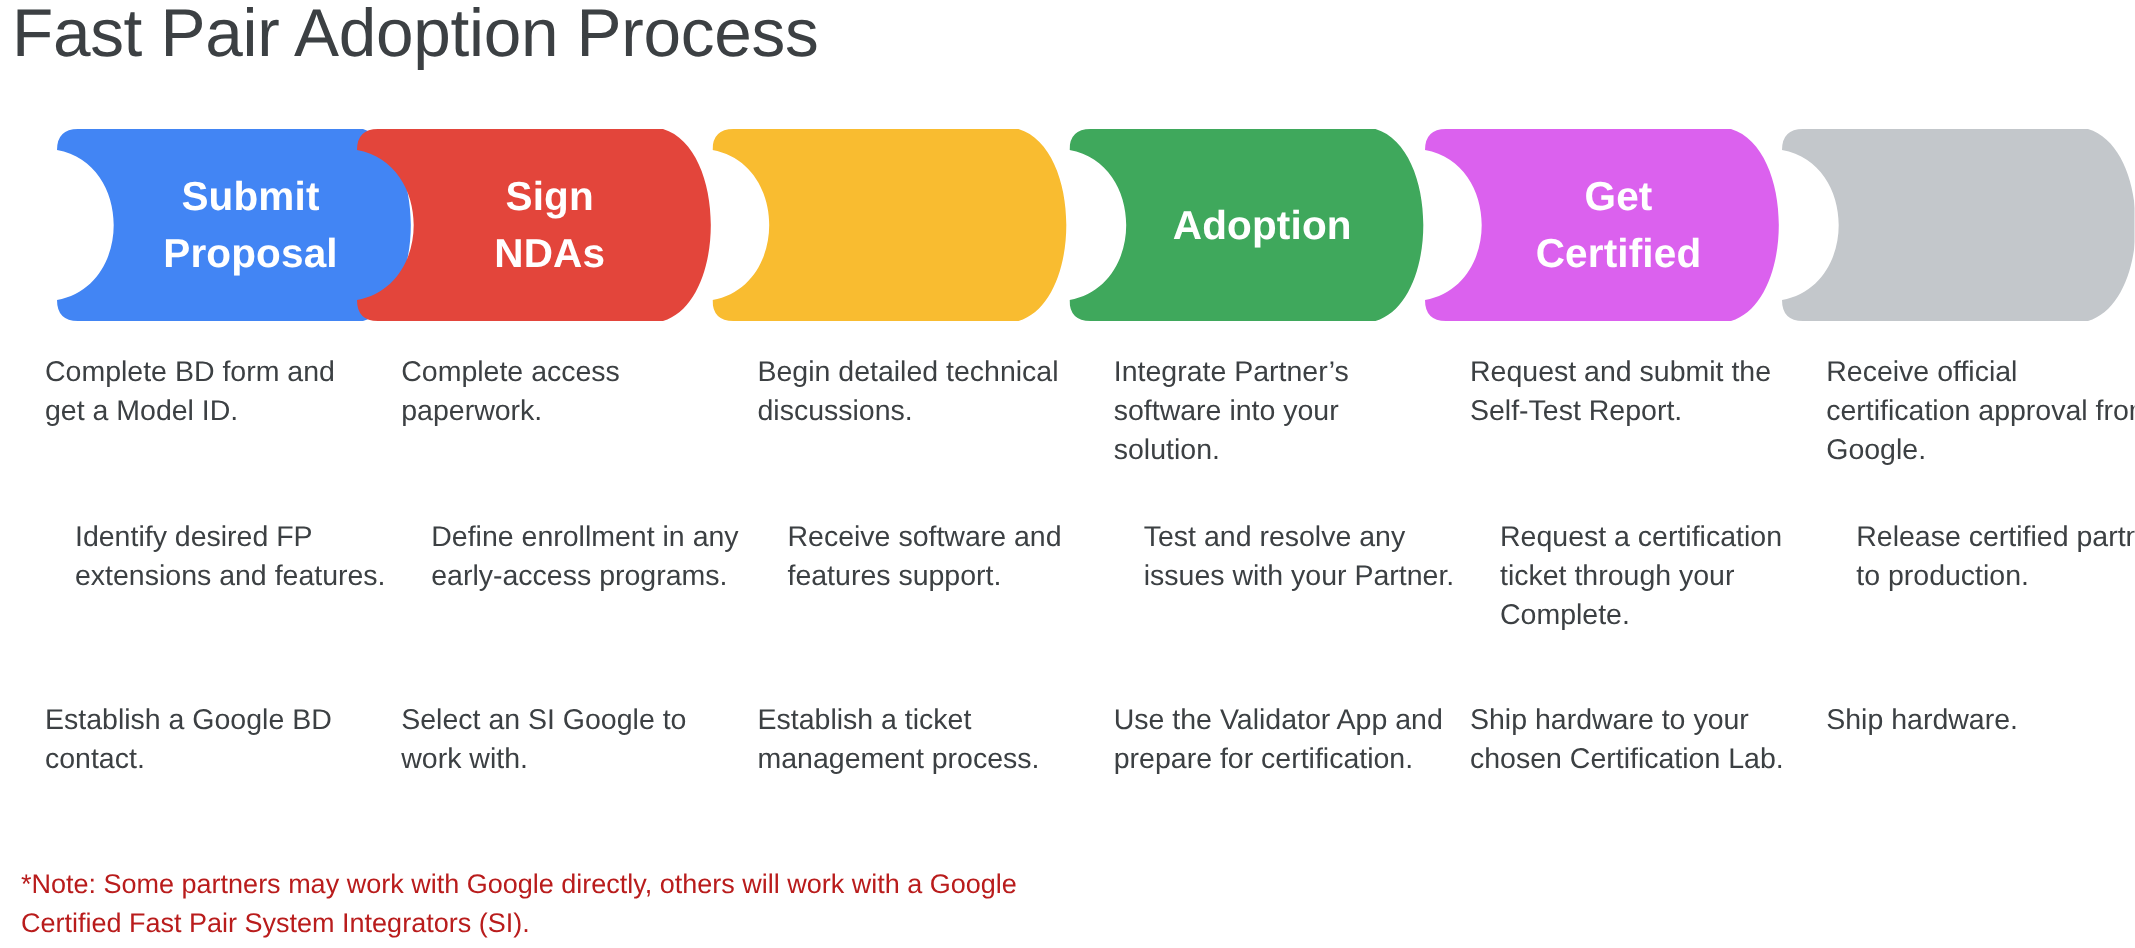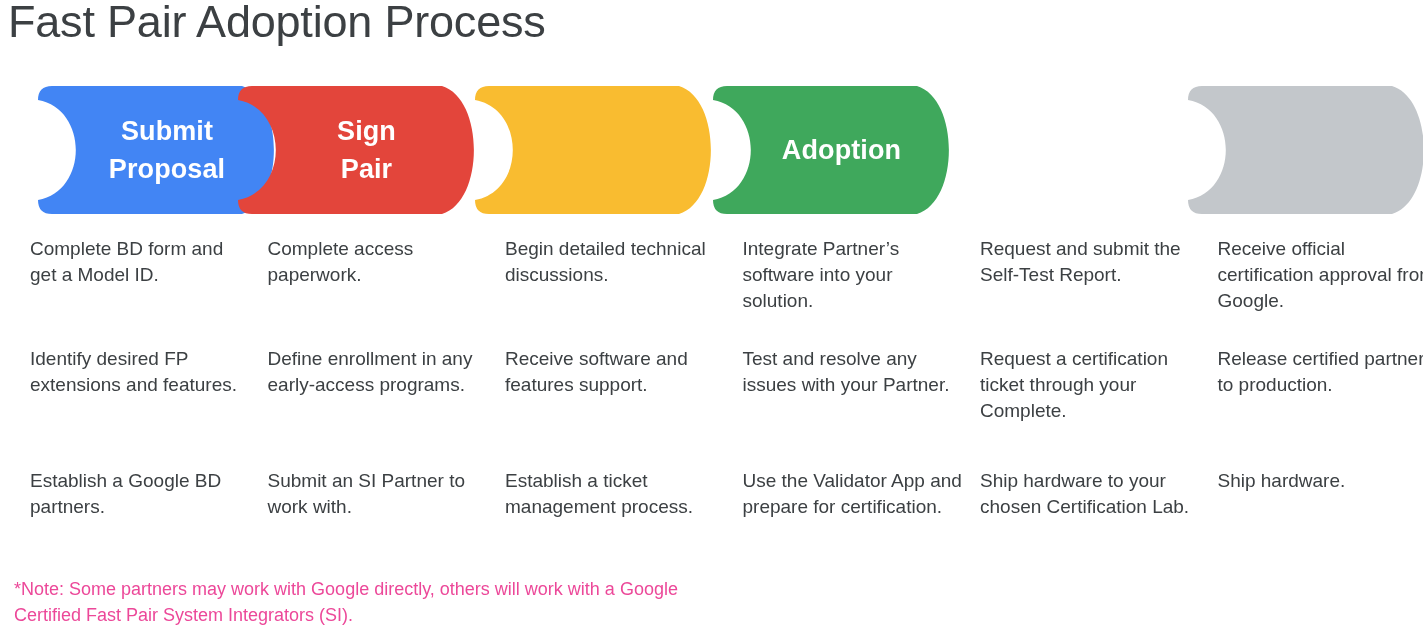--- a/index.html
+++ b/index.html
@@ -81,81 +81,88 @@
   }
   .detail-row {
     position: absolute;
     left: 0;
     width: 222px;
     font-size: 19px;
     line-height: 1.37;
     color: #3c4043;
   }
   .detail-row.r0 { top: 0px; }
-  .detail-row.r1 { top: 110px; }
+  .detail-row.r1 { top: 110px; margin-left: 20px; }
   .detail-row.r2 { top: 232px; }
 
   #footnote {
     position: absolute;
     left: 14px;
     top: 577px;
     width: 700px;
     font-size: 18px;
     line-height: 1.42;
-    color: #ec4899;
+    color: #b91c1c;
   }
 </style>
 </head>
 <body>
 
 <div id="page-title">Fast Pair Adoption Process</div>
 
 <div id="process-banner">
     <div class="stage" style="left: 0px; margin-left: 38px;">
       <svg class="stage-shape" viewBox="0 0 238 128" preserveAspectRatio="none">
         <path d="M 14,0 L 204,0 C 246.5,12.8 246.5,115.2 204,128 L 14,128 Q 0,128 0,114 C 50.4,104.96 50.4,23.04 0,14 Q 0,0 14,0 Z" fill="#4285F4"></path>
       </svg>
       <div class="stage-label">Submit
 Proposal</div>
     </div>
     <div class="stage" style="left: 237.5px;">
       <svg class="stage-shape" viewBox="0 0 238 128" preserveAspectRatio="none">
         <path d="M 14,0 L 204,0 C 246.5,12.8 246.5,115.2 204,128 L 14,128 Q 0,128 0,114 C 50.4,104.96 50.4,23.04 0,14 Q 0,0 14,0 Z" fill="#E3453B"></path>
       </svg>
       <div class="stage-label">Sign
-Pair</div>
+NDAs</div>
     </div>
     <div class="stage" style="left: 475px;">
       <svg class="stage-shape" viewBox="0 0 238 128" preserveAspectRatio="none">
         <path d="M 14,0 L 204,0 C 246.5,12.8 246.5,115.2 204,128 L 14,128 Q 0,128 0,114 C 50.4,104.96 50.4,23.04 0,14 Q 0,0 14,0 Z" fill="#F9BC30"></path>
       </svg>
     </div>
     <div class="stage" style="left: 712.5px;">
       <svg class="stage-shape" viewBox="0 0 238 128" preserveAspectRatio="none">
         <path d="M 14,0 L 204,0 C 246.5,12.8 246.5,115.2 204,128 L 14,128 Q 0,128 0,114 C 50.4,104.96 50.4,23.04 0,14 Q 0,0 14,0 Z" fill="#3FA85C"></path>
       </svg>
       <div class="stage-label">Adoption</div>
     </div>
+    <div class="stage" style="left: 950px;">
+      <svg class="stage-shape" viewBox="0 0 238 128" preserveAspectRatio="none">
+        <path d="M 14,0 L 204,0 C 246.5,12.8 246.5,115.2 204,128 L 14,128 Q 0,128 0,114 C 50.4,104.96 50.4,23.04 0,14 Q 0,0 14,0 Z" fill="#DB61EE"></path>
+      </svg>
+      <div class="stage-label">Get
+Certified</div>
+    </div>
     <div class="stage" style="left: 1187.5px;">
       <svg class="stage-shape" viewBox="0 0 238 128" preserveAspectRatio="none">
         <path d="M 14,0 L 204,0 C 246.5,12.8 246.5,115.2 204,128 L 14,128 Q 0,128 0,114 C 50.4,104.96 50.4,23.04 0,14 Q 0,0 14,0 Z" fill="#C3C7CB"></path>
       </svg>
     </div>
   </div>
 
 <div id="detail-grid">
     <div class="detail-col" style="left: 14px;">
       <div class="detail-row r0">Complete BD form and get a Model ID.</div>
       <div class="detail-row r1">Identify desired FP extensions and features.</div>
-      <div class="detail-row r2">Establish a Google BD partners.</div>
+      <div class="detail-row r2">Establish a Google BD contact.</div>
     </div>
     <div class="detail-col" style="left: 251.5px;">
       <div class="detail-row r0">Complete access paperwork.</div>
       <div class="detail-row r1">Define enrollment in any early-access programs.</div>
-      <div class="detail-row r2">Submit an SI Partner to work with.</div>
+      <div class="detail-row r2">Select an SI Google to work with.</div>
     </div>
     <div class="detail-col" style="left: 489px;">
       <div class="detail-row r0">Begin detailed technical discussions.</div>
       <div class="detail-row r1">Receive software and features support.</div>
       <div class="detail-row r2">Establish a ticket management process.</div>
     </div>
     <div class="detail-col" style="left: 726.5px;">
       <div class="detail-row r0">Integrate Partner’s software into your solution.</div>
       <div class="detail-row r1">Test and resolve any issues with your Partner.</div>
       <div class="detail-row r2">Use the Validator App and prepare for certification.</div>

